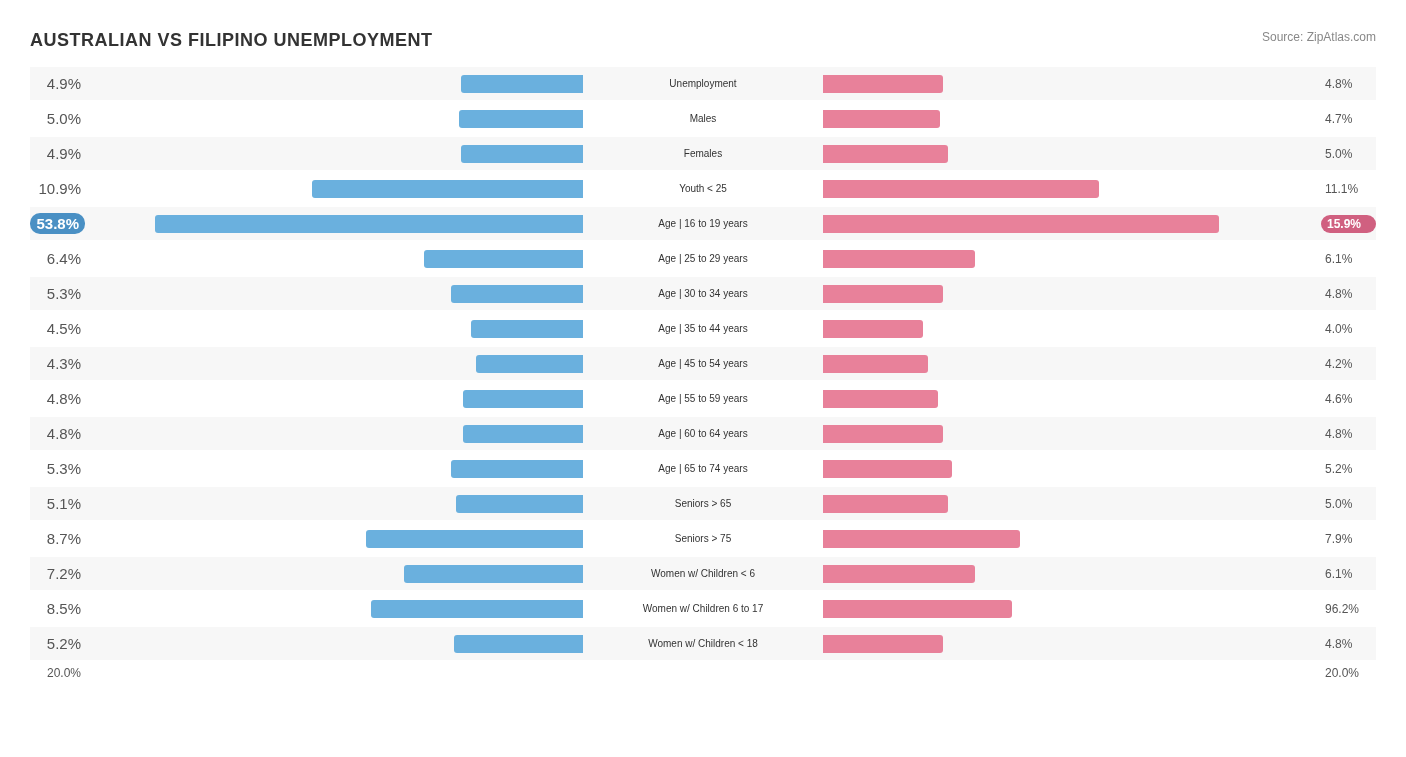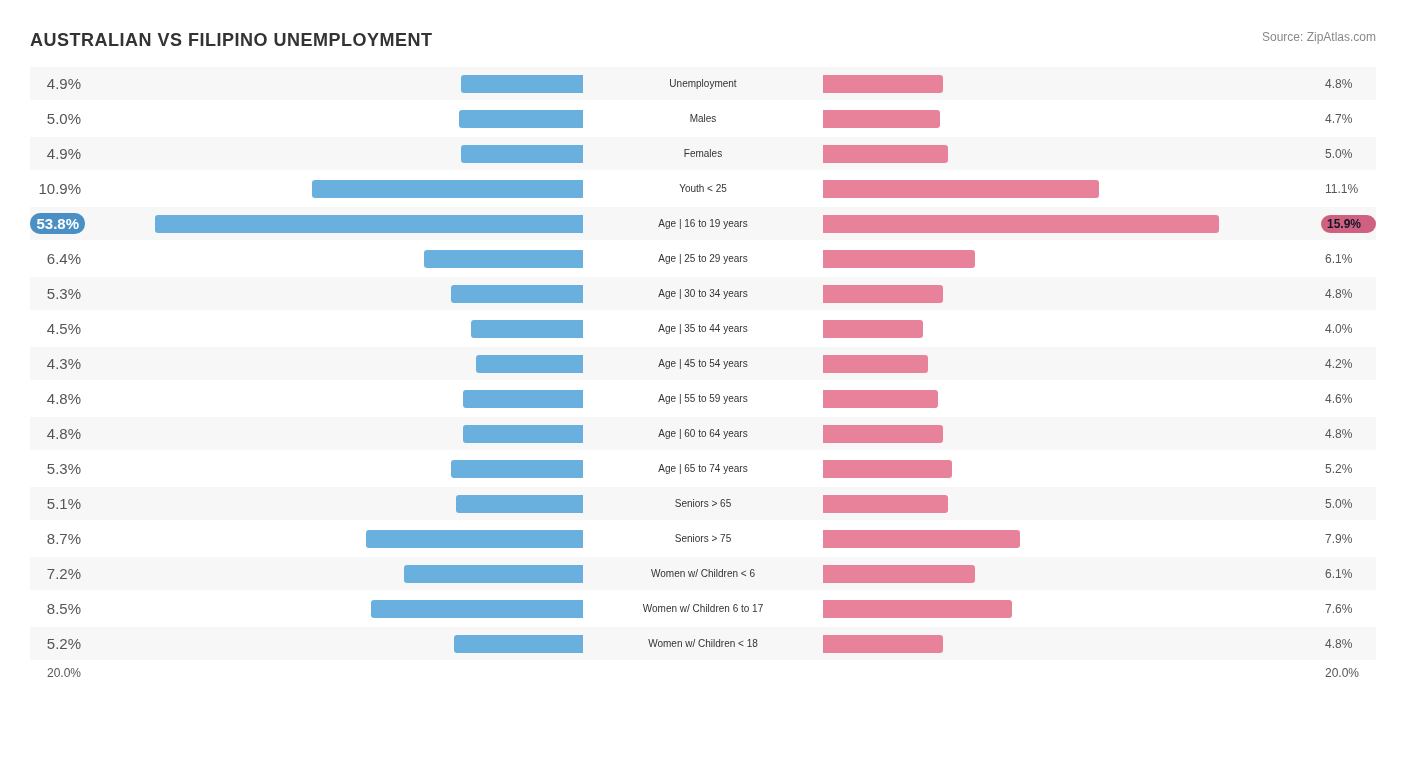--- a/index.html
+++ b/index.html
@@ -239,21 +239,21 @@
       <div class="row">
       <div class="row-inner">
         <div class="left-val" style="background:#4a90c4;color:#fff;border-radius:10px;padding:2px 6px;font-weight:bold;">53.8%</div>
         <div class="left-bar-container">
           <div class="left-bar" style="width:86%;background:#6ab0de;"></div>
         </div>
         <div class="center-label">Age | 16 to 19 years</div>
         <div class="right-bar-container">
           <div class="right-bar" style="width:79.5%;background:#e8819a;"></div>
         </div>
-        <div class="right-val" style="background:#d06080;color:#0f172a;border-radius:10px;padding:2px 6px;font-weight:bold;">15.9%</div>
+        <div class="right-val" style="background:#d06080;color:#ffffff;border-radius:10px;padding:2px 6px;font-weight:bold;">15.9%</div>
       </div>
     </div>
       <div class="row">
       <div class="row-inner">
         <div class="left-val" style="">6.4%</div>
         <div class="left-bar-container">
           <div class="left-bar" style="width:32%;background:#6ab0de;"></div>
         </div>
         <div class="center-label">Age | 25 to 29 years</div>
         <div class="right-bar-container">
@@ -382,21 +382,21 @@
       <div class="row">
       <div class="row-inner">
         <div class="left-val" style="">8.5%</div>
         <div class="left-bar-container">
           <div class="left-bar" style="width:42.5%;background:#6ab0de;"></div>
         </div>
         <div class="center-label">Women w/ Children 6 to 17</div>
         <div class="right-bar-container">
           <div class="right-bar" style="width:38%;background:#e8819a;"></div>
         </div>
-        <div class="right-val" style="">7.6%</div>
+        <div class="right-val" style="">96.2%</div>
       </div>
     </div>
       <div class="row">
       <div class="row-inner">
         <div class="left-val" style="">5.2%</div>
         <div class="left-bar-container">
           <div class="left-bar" style="width:26%;background:#6ab0de;"></div>
         </div>
         <div class="center-label">Women w/ Children &lt; 18</div>
         <div class="right-bar-container">

